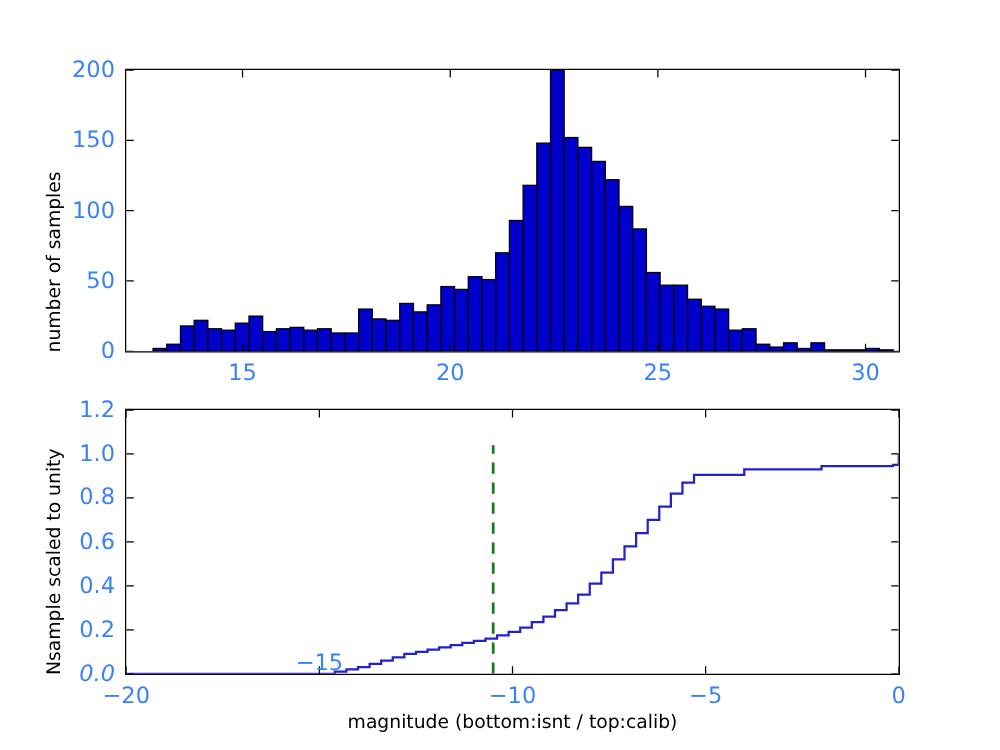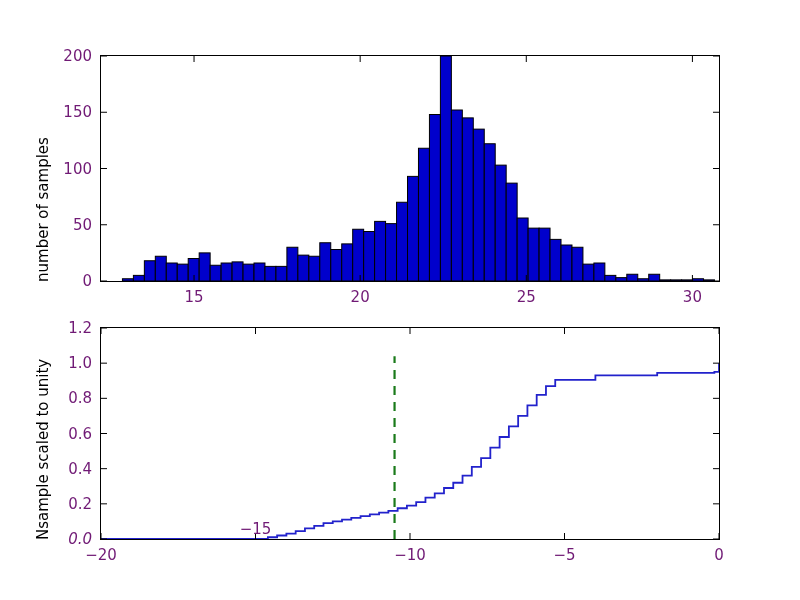--- a/index.html
+++ b/index.html
@@ -48,22 +48,22 @@
     height: 213px;
   }
   .plot-svg {
     position: absolute;
     left: 0;
     top: 0;
     display: block;
   }
   .tick-label {
     position: absolute;
-    font-size: 15px;
-    color: #701a75;
+    font-size: 18px;
+    color: #3b82f6;
     white-space: nowrap;
   }
   .ytick-label {
     text-align: right;
     transform: translateY(-50%);
   }
   .xtick-label {
     transform: translateX(-50%);
   }
   .axis-title {
@@ -249,15 +249,16 @@
   <div id="xtick-labels-bottom">
       <div class="tick-label xtick-label" style="left: 101px; top: 546px;">−20</div>
       <div class="tick-label xtick-label" style="left: 255.5px; top: 520px;">−15</div>
       <div class="tick-label xtick-label" style="left: 410px; top: 546px;">−10</div>
       <div class="tick-label xtick-label" style="left: 564.5px; top: 546px;">−5</div>
       <div class="tick-label xtick-label" style="left: 719px; top: 546px;">0</div>
     </div>
 
   <div class="axis-title ylabel-rot" id="ylabel-bottom" style="left:34px; top:540px;">Nsample scaled to unity</div>
 
+  <div class="axis-title" id="xlabel-bottom">magnitude (bottom:isnt / top:calib)</div>
 
 
 </div>
 
 </body></html>

